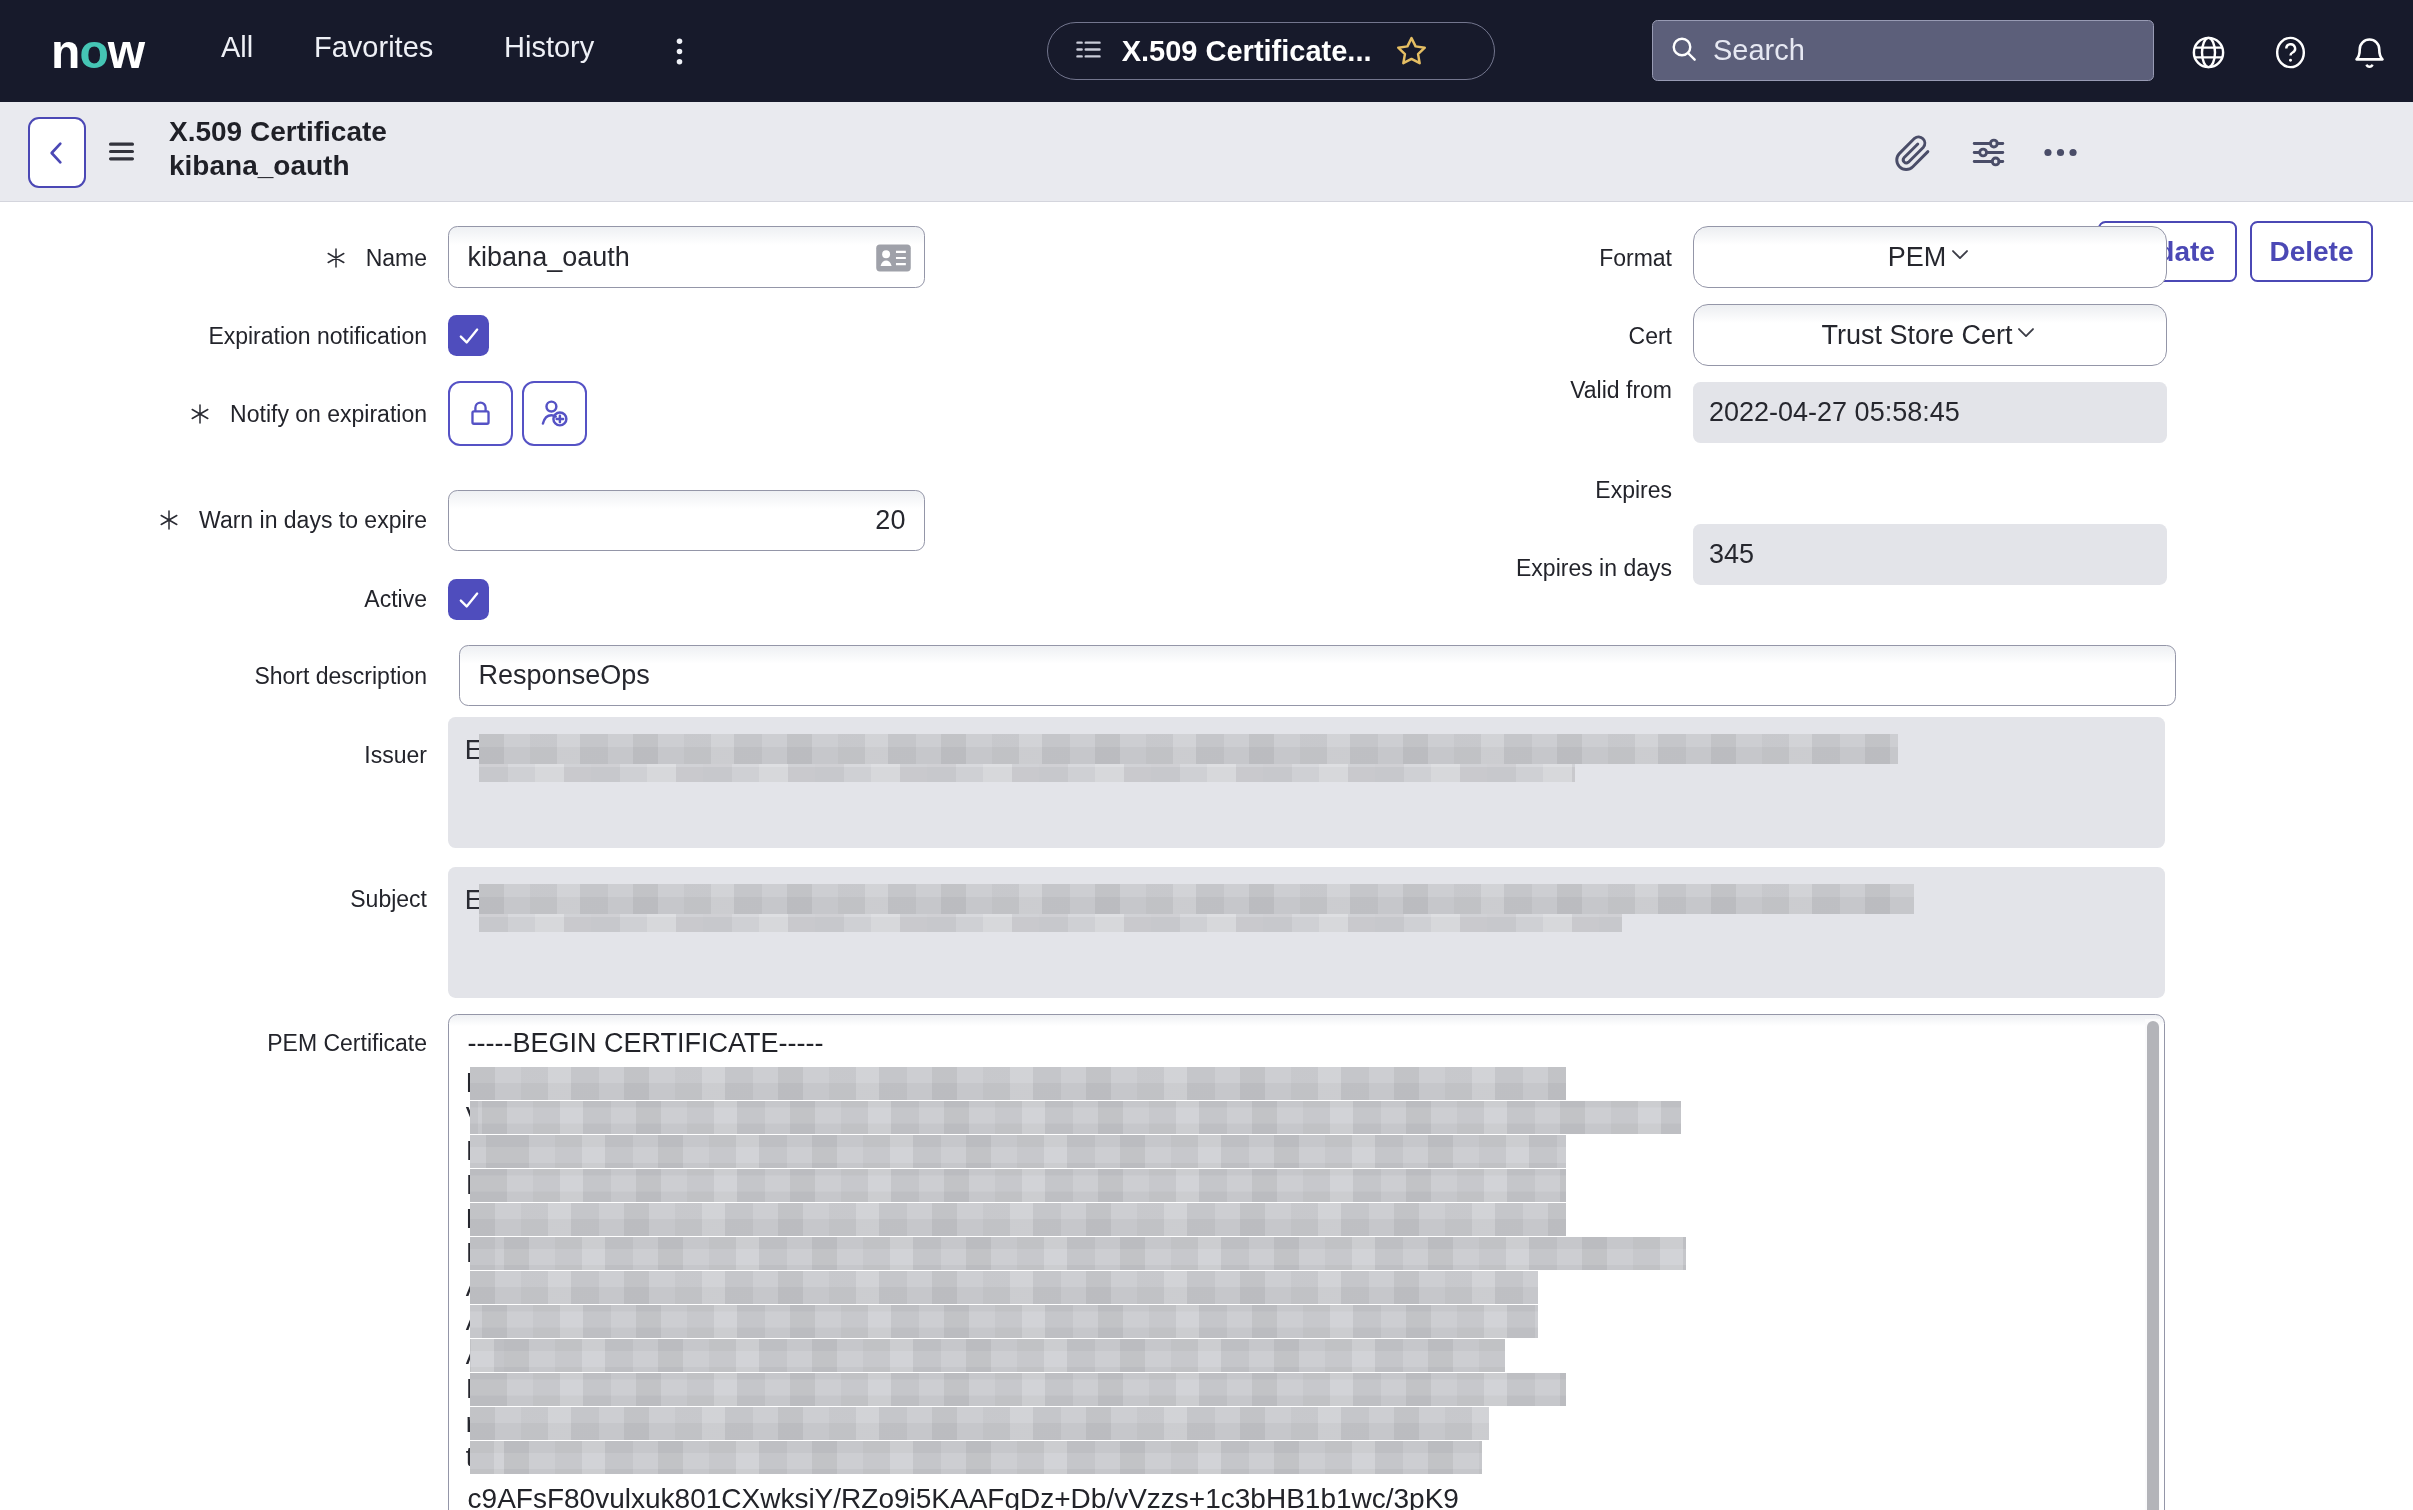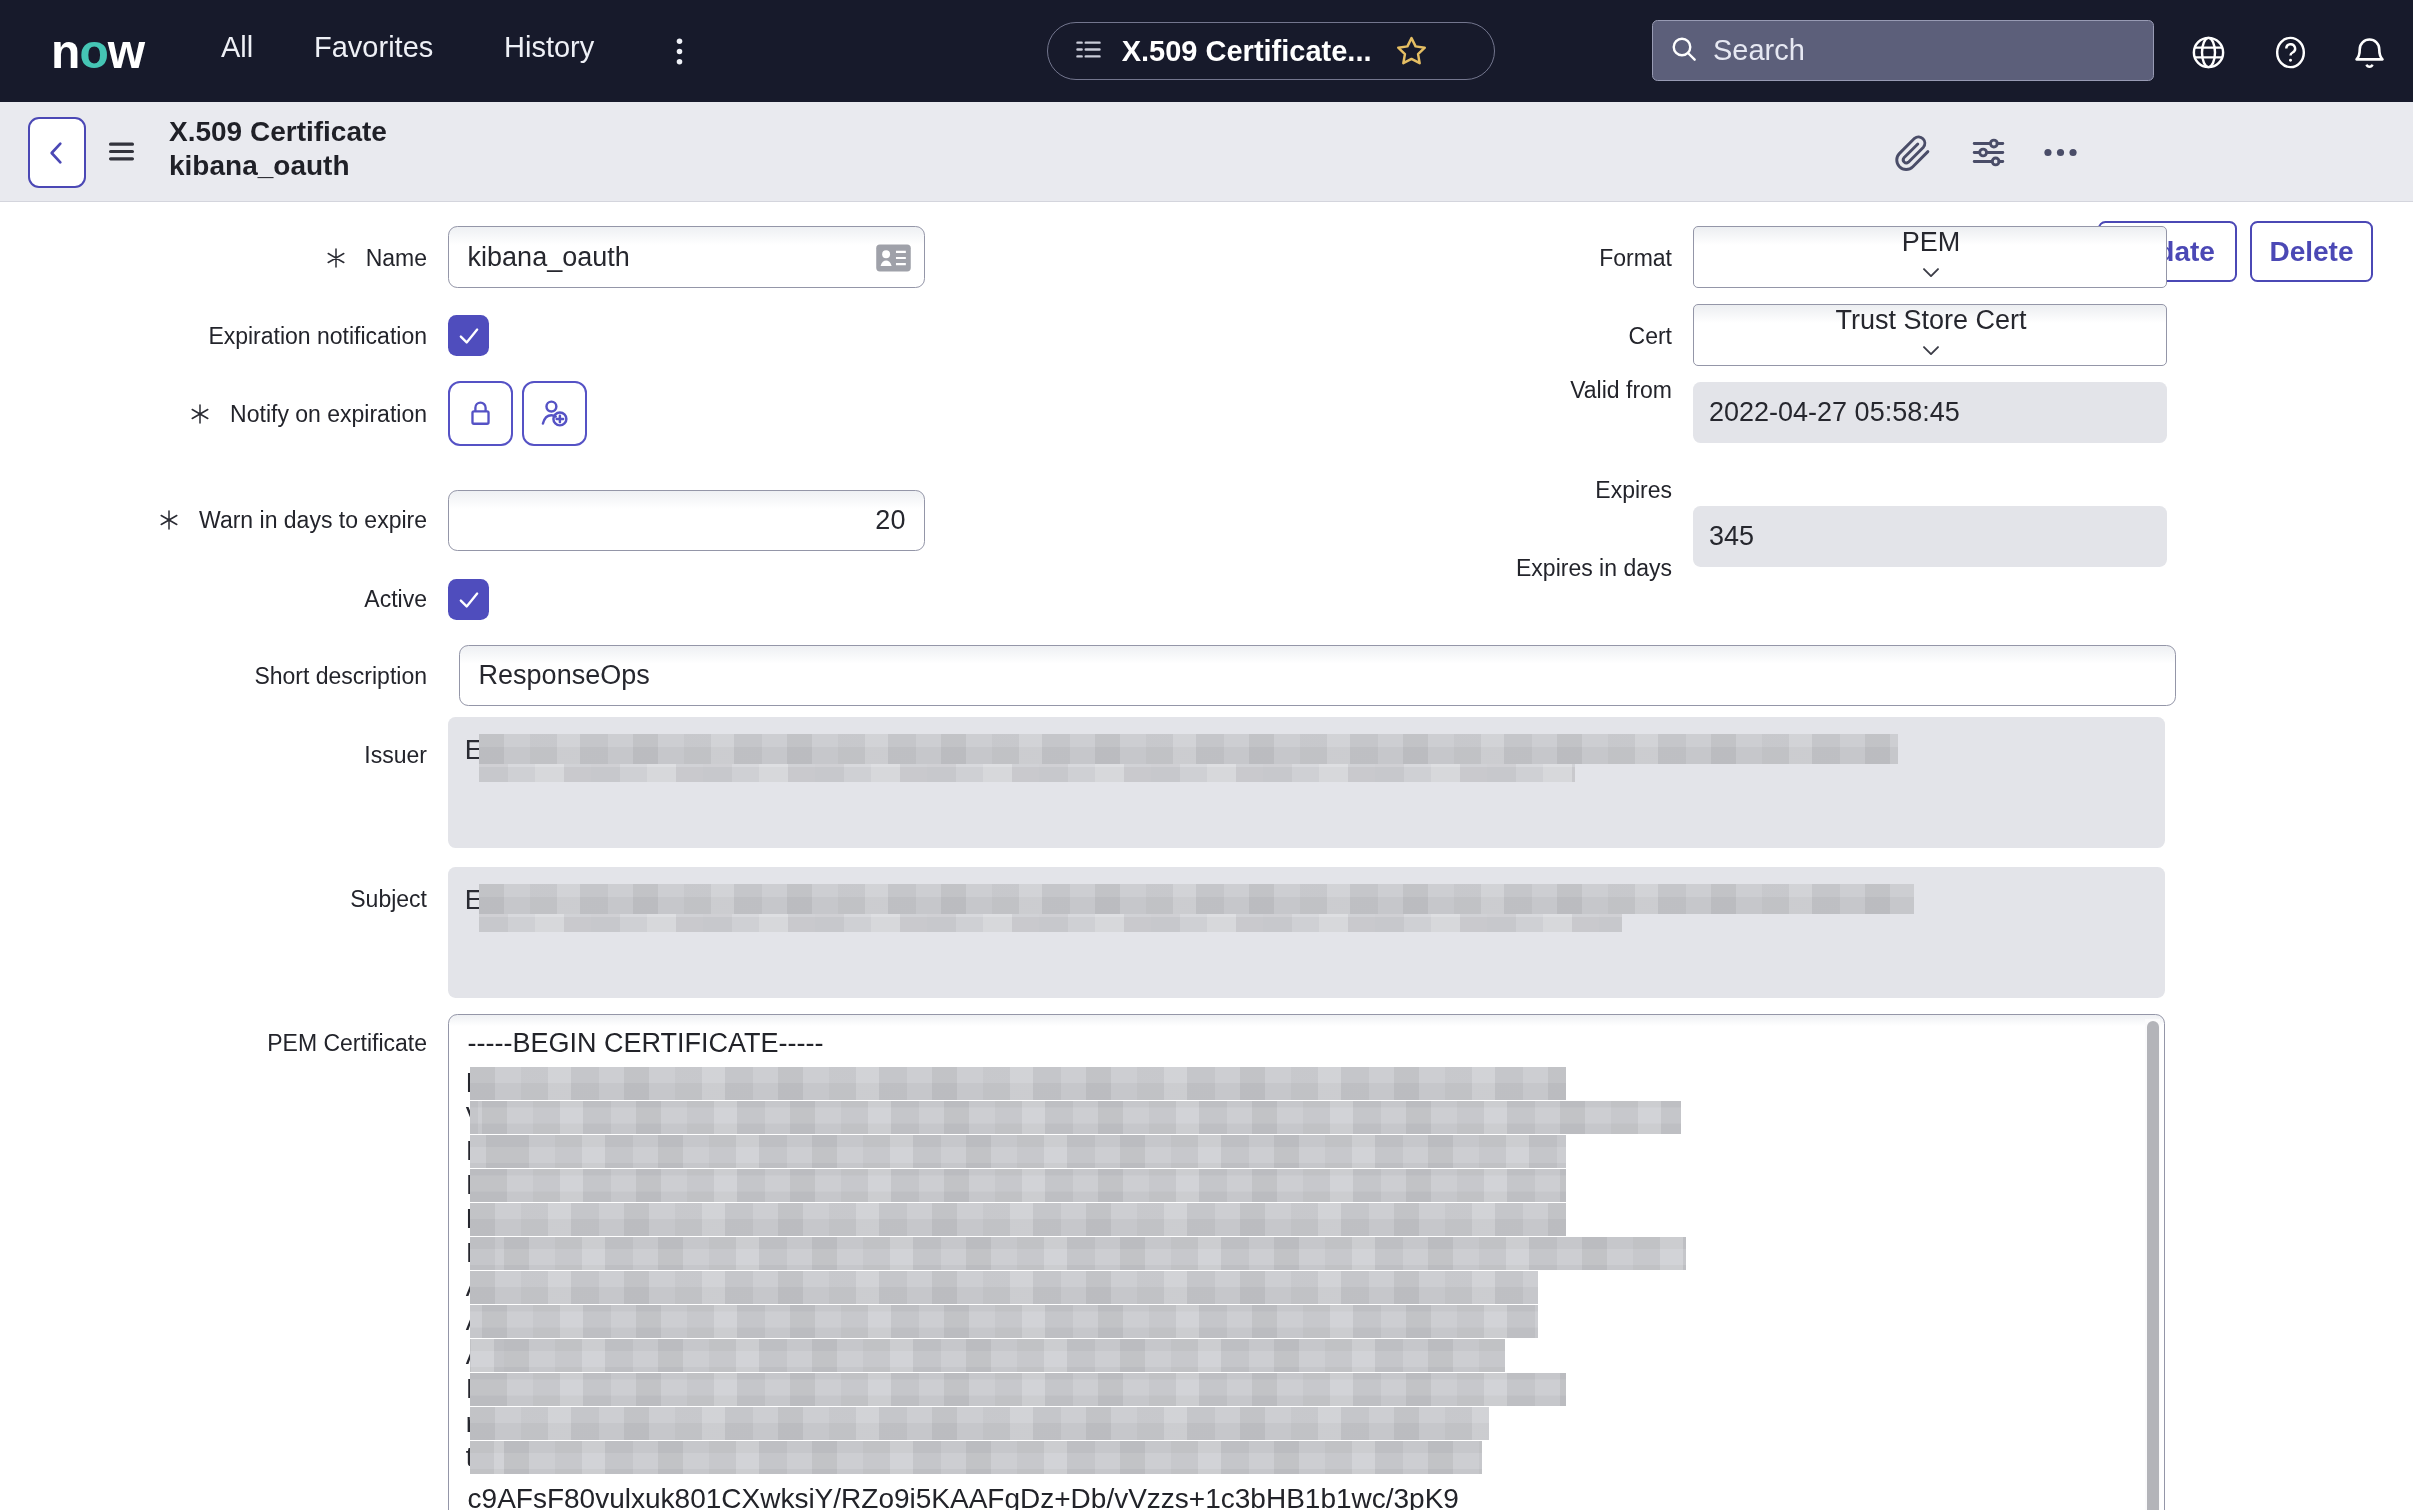--- a/index.html
+++ b/index.html
@@ -93,24 +93,24 @@
     font-size:27px; color:#26272e;
     font-family:"Liberation Sans",sans-serif;
   }
   input.fld { outline:none; padding:0 18.6px; }
   .fld-ro {
     position:absolute; background:#e3e4e9; border-radius:7.4px;
     font-size:27px; color:#26272e; display:flex; align-items:center;
     padding:0 16px;
   }
   .select-box {
-    position:absolute; border:1.9px solid #9496a8; border-radius:5px;
+    position:absolute; border:1.9px solid #9496a8; border-radius:15px;
     background:linear-gradient(#eceef1, #ffffff 30%);
-    display:flex; align-items:center; justify-content:flex-start;
-    padding:0 16.7px 0 18.6px; font-size:27px; color:#26272e;flex-direction:column;
+    display:flex; align-items:center; justify-content:center;
+    padding:0 16.7px 0 18.6px; font-size:27px; color:#26272e;
   }
   .checkbox {
     position:absolute; width:41px; height:41px; border-radius:8.4px;
     background:#4f4dbd; display:flex; align-items:center; justify-content:center;
   }
   .icon-btn-sq {
     position:absolute; width:65px; height:65px; border-radius:12px;
     background:#fff; border:2.3px solid #5552c5;
     display:flex; align-items:center; justify-content:center;
   }
@@ -464,18 +464,18 @@
     <span>2022-04-27 05:58:45</span>
   </div>
 
   <div class="lbl lbl-right" style="top:474px;height:32px;">
     <span>Expires</span>
   </div>
 
   <div class="lbl lbl-right" style="top:552px;height:32px;">
     <span>Expires in days</span>
   </div>
-  <div class="fld-ro" style="left:1693px;top:506px;width:474px;height:61px;">
+  <div class="fld-ro" style="left:1693px;top:524px;width:474px;height:61px;">
     <span>345</span>
   </div>
 
 </div>
 
 
 </body></html>

